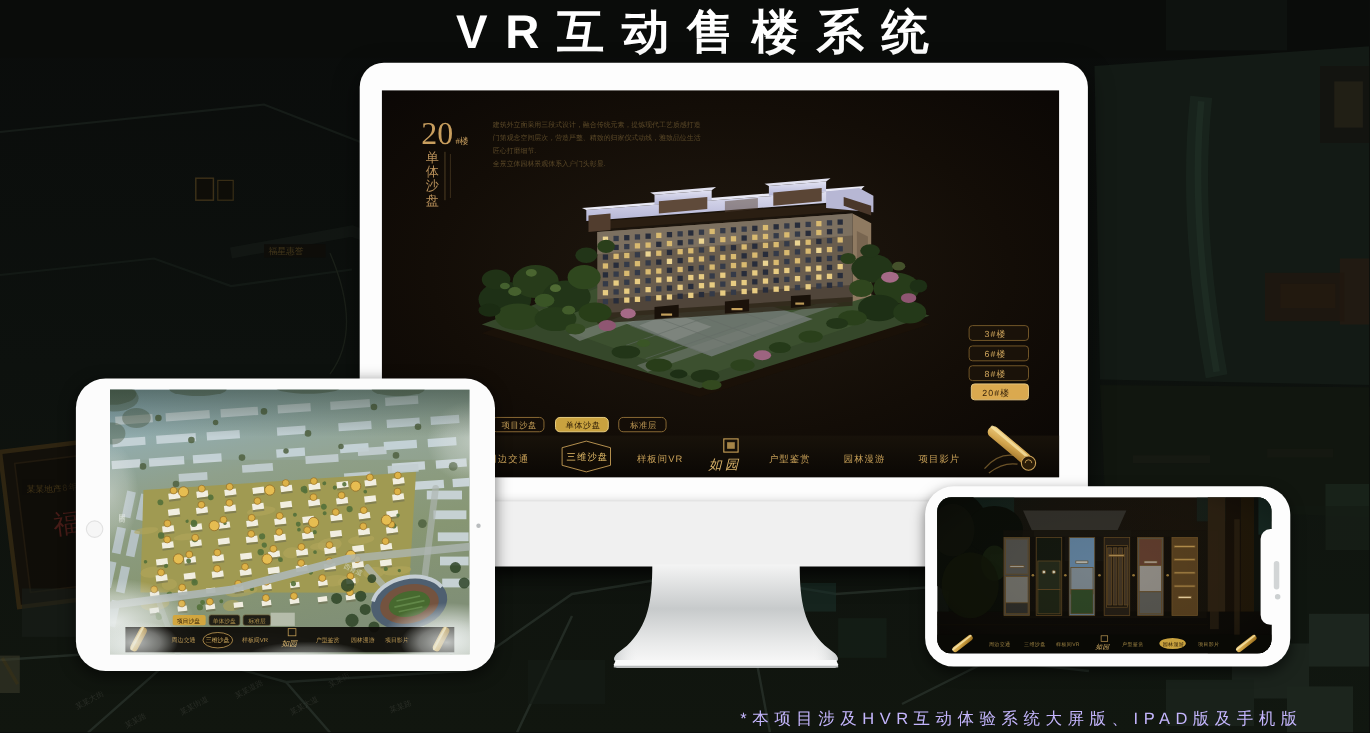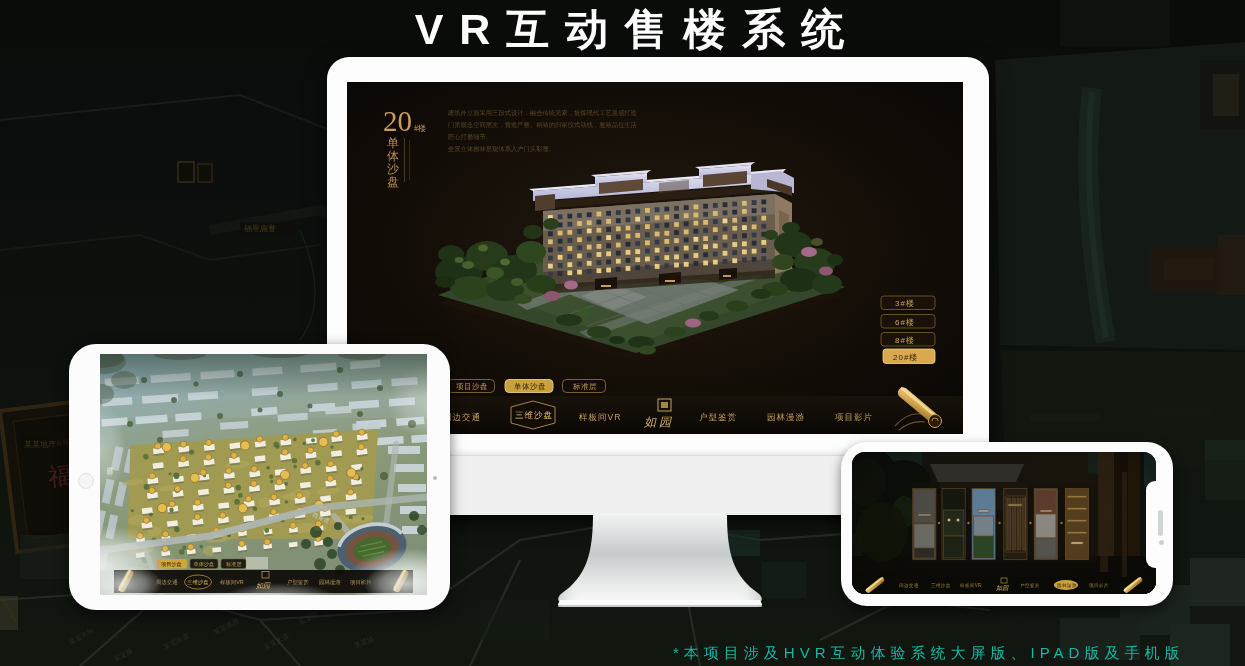--- a/index.html
+++ b/index.html
@@ -1122,15 +1122,15 @@
     <text x="205" y="135" fill="#2a1a04">园林漫游</text>
     <text x="237" y="135">项目影片</text>
   </g>
   </g>
 </svg>
 
 <div class="abs" style="left:1146px;top:481px;width:12px;height:87px;background:#fdfdfd;border-radius:9px 0 0 9px;"></div>
 <div class="abs" style="left:1158px;top:510px;width:4.5px;height:26px;border-radius:3px;background:#d2d5d6;"></div>
 <div class="abs" style="left:1158.5px;top:540px;width:5px;height:5px;border-radius:50%;background:#ccd0d1;"></div>
 
-<div class="abs" style="left:673px;top:644px;color:#14b8a6;font-size:15px;letter-spacing:5px;">*本项目涉及HVR互动体验系统大屏版、IPAD版及手机版</div>
+<div class="abs" style="left:673px;top:644px;color:#c4b5fd;font-size:15px;letter-spacing:5px;">*本项目涉及HVR互动体验系统大屏版、IPAD版及手机版</div>
 
 </div>
 
 </body></html>

